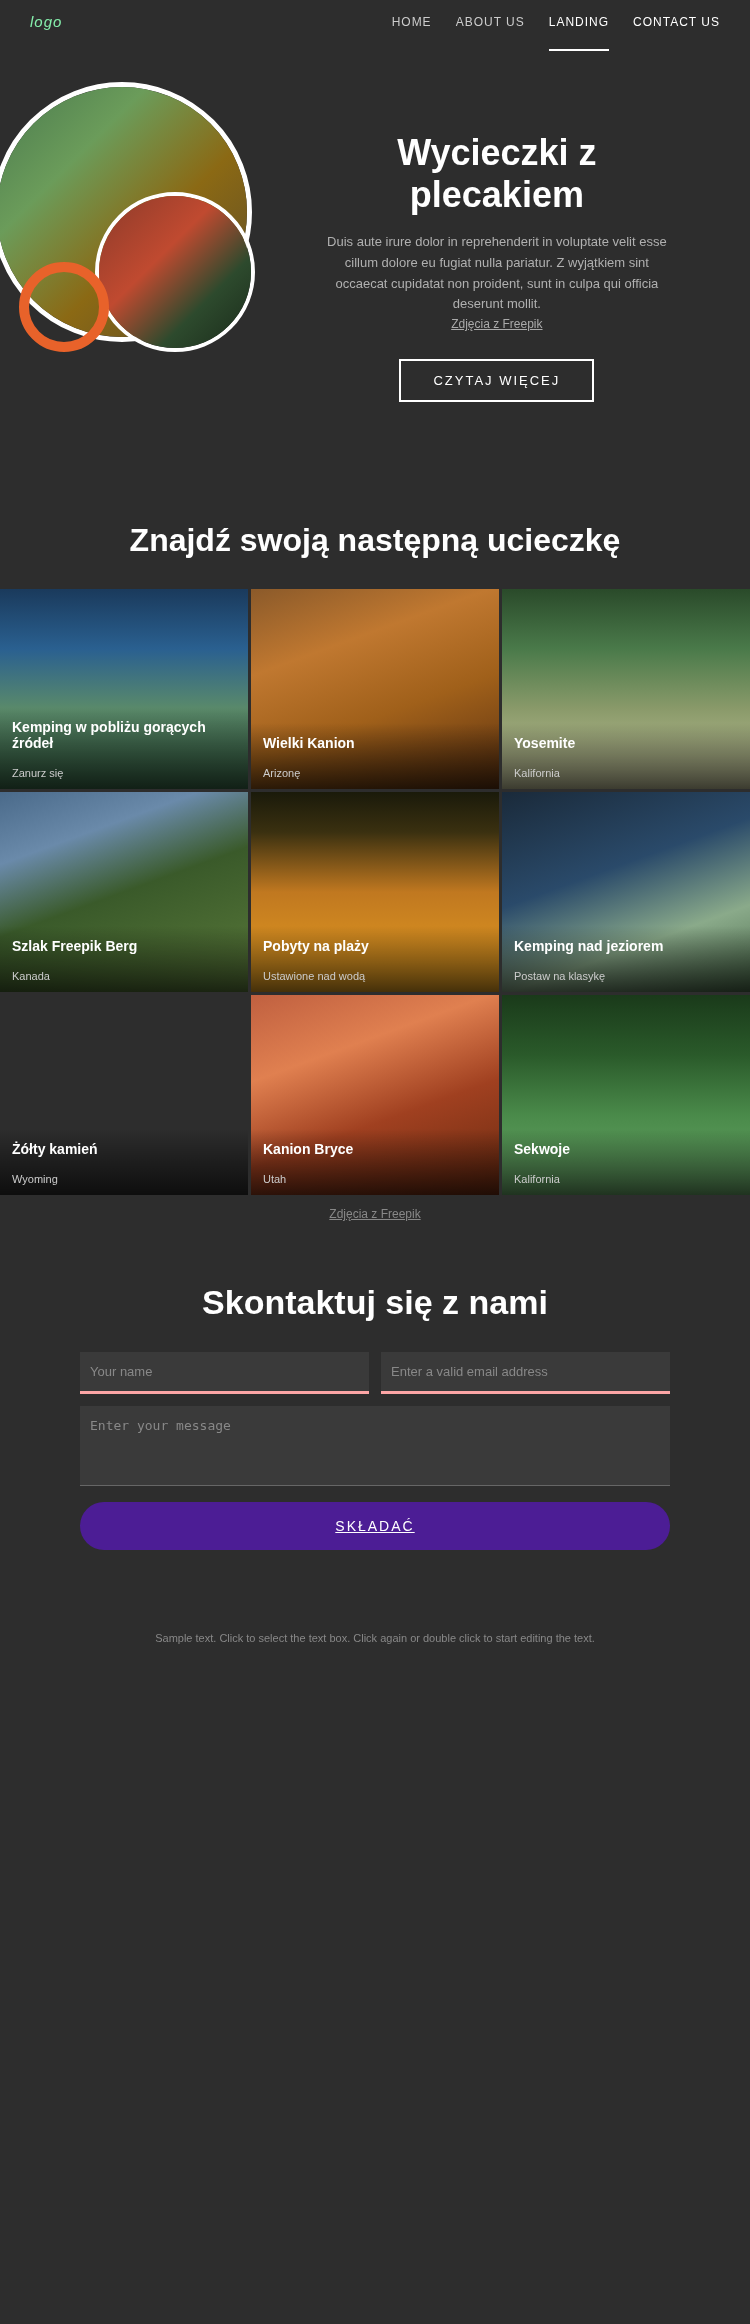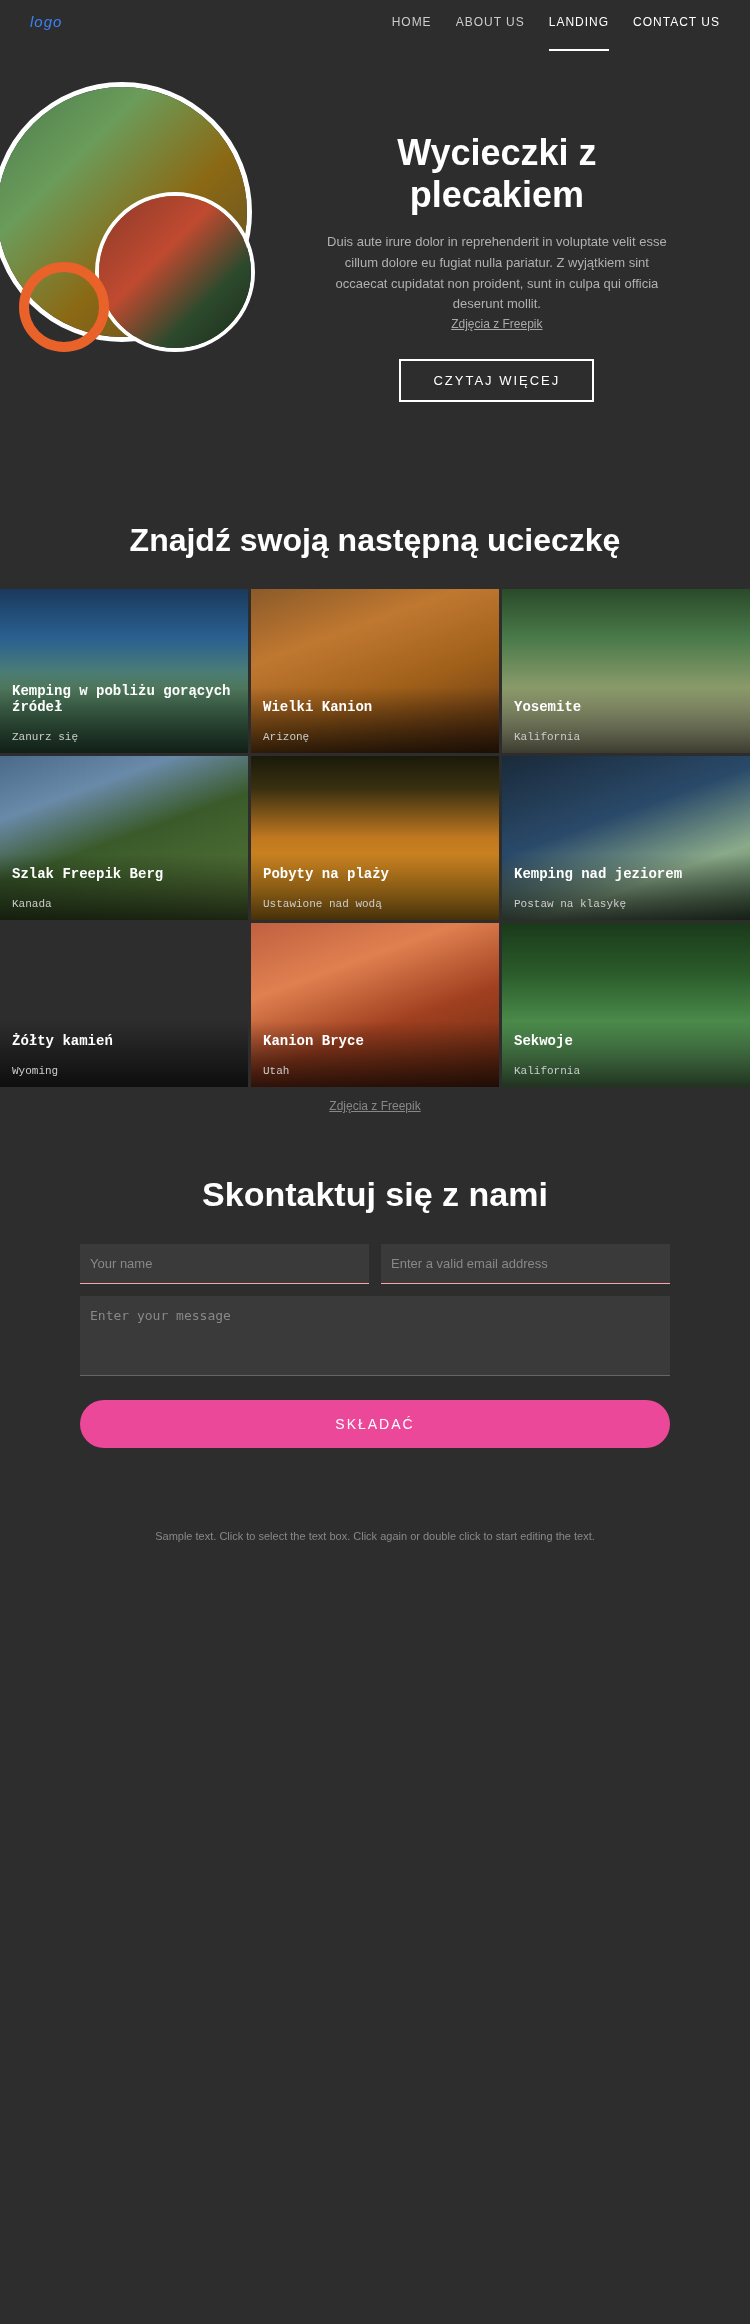--- a/index.html
+++ b/index.html
@@ -13,21 +13,21 @@
 
     
     nav {
       display: flex;
       align-items: center;
       justify-content: space-between;
       padding: 12px 30px;
       background: #2d2d2d;
     }
     .nav-logo {
-      color: #3b82f6;
+      color: #86efac;
       font-size: 15px;
       font-style: italic;
       letter-spacing: 1px;
     }
     .nav-links {
       display: flex;
       gap: 24px;
       list-style: none;
     }
     .nav-links li a {
@@ -173,23 +173,22 @@
     .grid-container {
       display: grid;
       grid-template-columns: 1fr 1fr 1fr;
       grid-template-rows: auto auto auto;
       gap: 3px;
       width: 750px;
     }
     .grid-item {
       position: relative;
       overflow: hidden;
-      height: 164px;
+      height: 200px;
       cursor: pointer;
-      font-family: Liberation Mono, monospace;
     }
     .grid-item .grid-bg {
       width: 100%;
       height: 100%;
       background-size: cover;
       background-position: center;
       transition: transform 0.3s;
     }
     .grid-item .grid-overlay {
       position: absolute;
@@ -264,21 +263,21 @@
     }
     .form-row {
       display: flex;
       gap: 12px;
       margin-bottom: 12px;
     }
     .form-input {
       flex: 1;
       background: #3a3a3a;
       border: none;
-      border-bottom: 1px solid #fca5a5;
+      border-bottom: 3px solid #fca5a5;
       padding: 12px 10px;
       color: #f9a8d4;
       font-size: 13px;
       outline: none;
     }
     .form-input::placeholder {
       color: #888;
     }
     .form-textarea {
       width: 100%;
@@ -291,30 +290,30 @@
       outline: none;
       min-height: 80px;
       resize: none;
       margin-bottom: 12px;
     }
     .form-textarea::placeholder {
       color: #888;
     }
     .btn-submit {
       width: 100%;
-      background: #ec4899;
+      background: #4c1d95;
       color: #fff;
       border: none;
       padding: 16px;
       font-size: 14px;
       letter-spacing: 2px;
       text-transform: uppercase;
       cursor: pointer;
       border-radius: 30px;
-      margin-top: 8px;
+      text-decoration: underline;
     }
 
     
     .footer {
       background: #2d2d2d;
       padding: 20px 80px 30px 80px;
       text-align: center;
     }
     .footer p {
       font-size: 11px;

